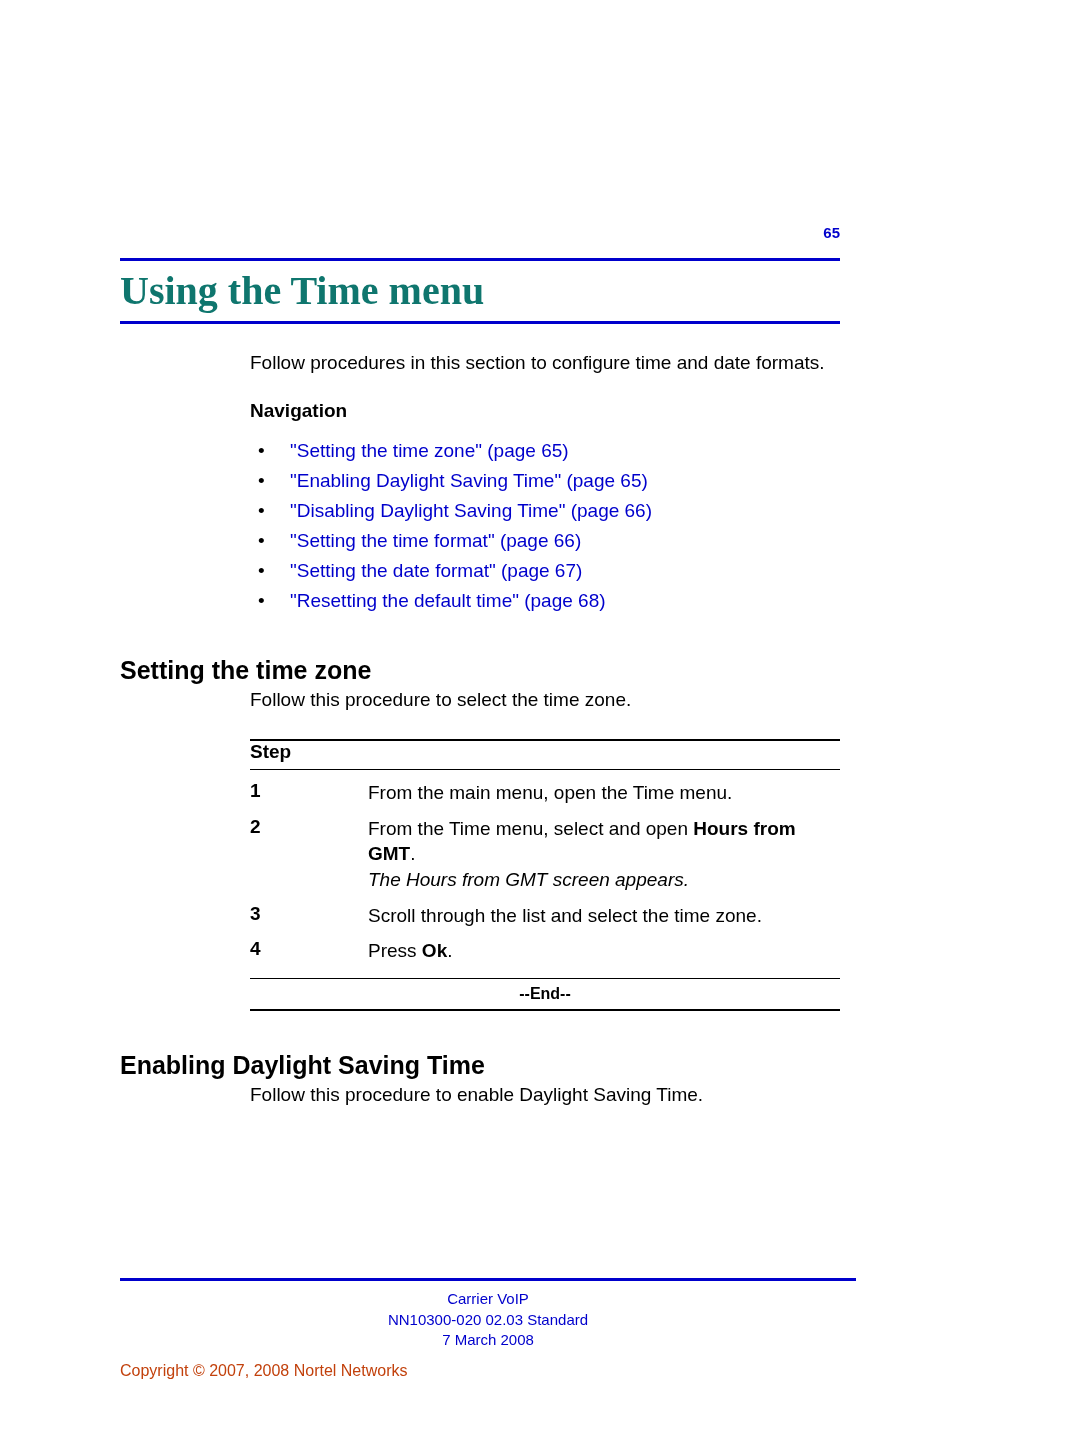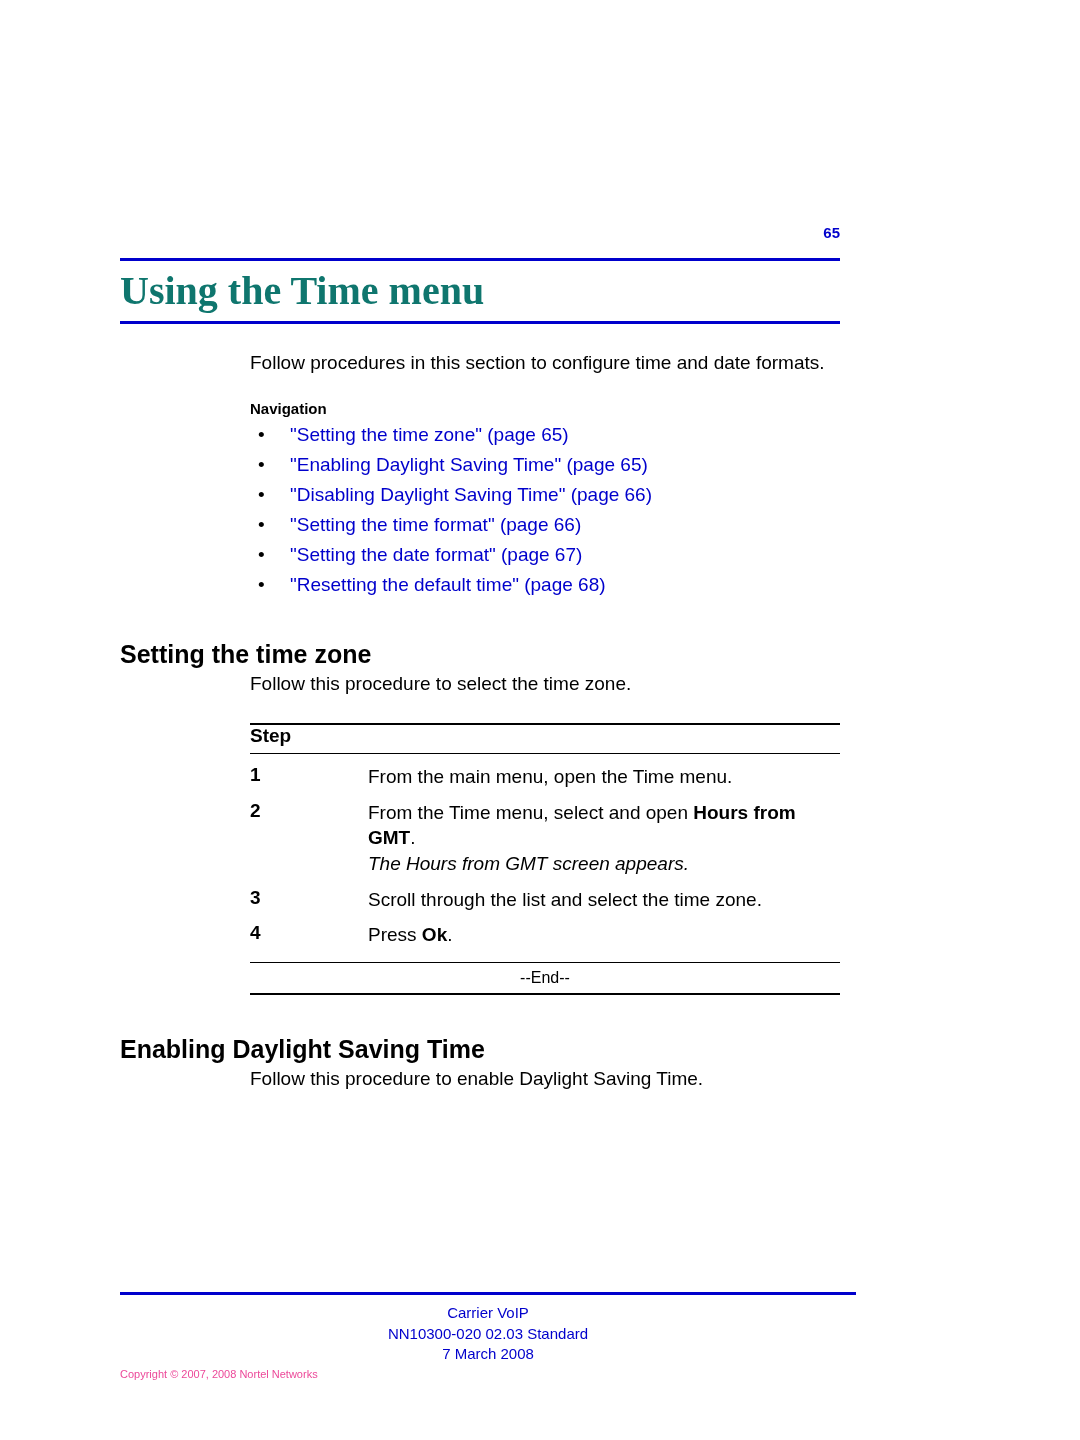--- a/index.html
+++ b/index.html
@@ -37,24 +37,24 @@
     line-height: 1.1;
     margin: 6px 0 8px 0;
     font-family: Liberation Serif, serif;
   }
   .intro {
     font-size: 19px;
     margin-left: 130px;
     margin-bottom: 26px;
   }
   .nav-heading {
-    font-size: 15px;
-    font-weight: bold;
-    margin-left: 130px;
-    margin-bottom: 7px;
+    font-size: 19px;
+    font-weight: bold;
+    margin-left: 130px;
+    margin-bottom: 18px;
   }
   .nav-list {
     list-style: none;
     margin-left: 130px;
     margin-bottom: 44px;
   }
   .nav-list li {
     font-size: 19px;
     color: #000;
     margin-bottom: 8px;
@@ -104,21 +104,21 @@
     font-size: 19px;
     padding: 4px 0 6px 0;
     align-items: flex-start;
   }
   .proc-row .col-step { font-weight: bold; }
   .proc-row .col-action { line-height: 1.35; margin-left: 40px; }
   .italic { font-style: italic; }
   .bold { font-weight: bold; }
   .end-label {
     text-align: center;
-    font-weight: normal;
+    font-weight: bold;
     font-size: 16px;
     padding: 6px 0;
   }
   .section2 { margin-top: 40px; }
   .footer {
     position: absolute;
     left: 120px;
     right: 224px;
     bottom: 60px;
   }
@@ -127,23 +127,23 @@
     border-top: 3px solid #0000cc;
     margin-bottom: 8px;
   }
   .footer-center {
     text-align: center;
     color: #0000cc;
     font-size: 15px;
     line-height: 1.35;
   }
   .footer-left {
-    font-size: 11px;
-    color: #ec4899;
-    margin-top: 4px;
+    font-size: 16px;
+    color: #c2410c;
+    margin-top: 12px;
   }
 </style>
 </head>
 <body>
 
 <div class="page">
 
   <div class="page-number">65</div>
 
   <hr class="rule-thick">

